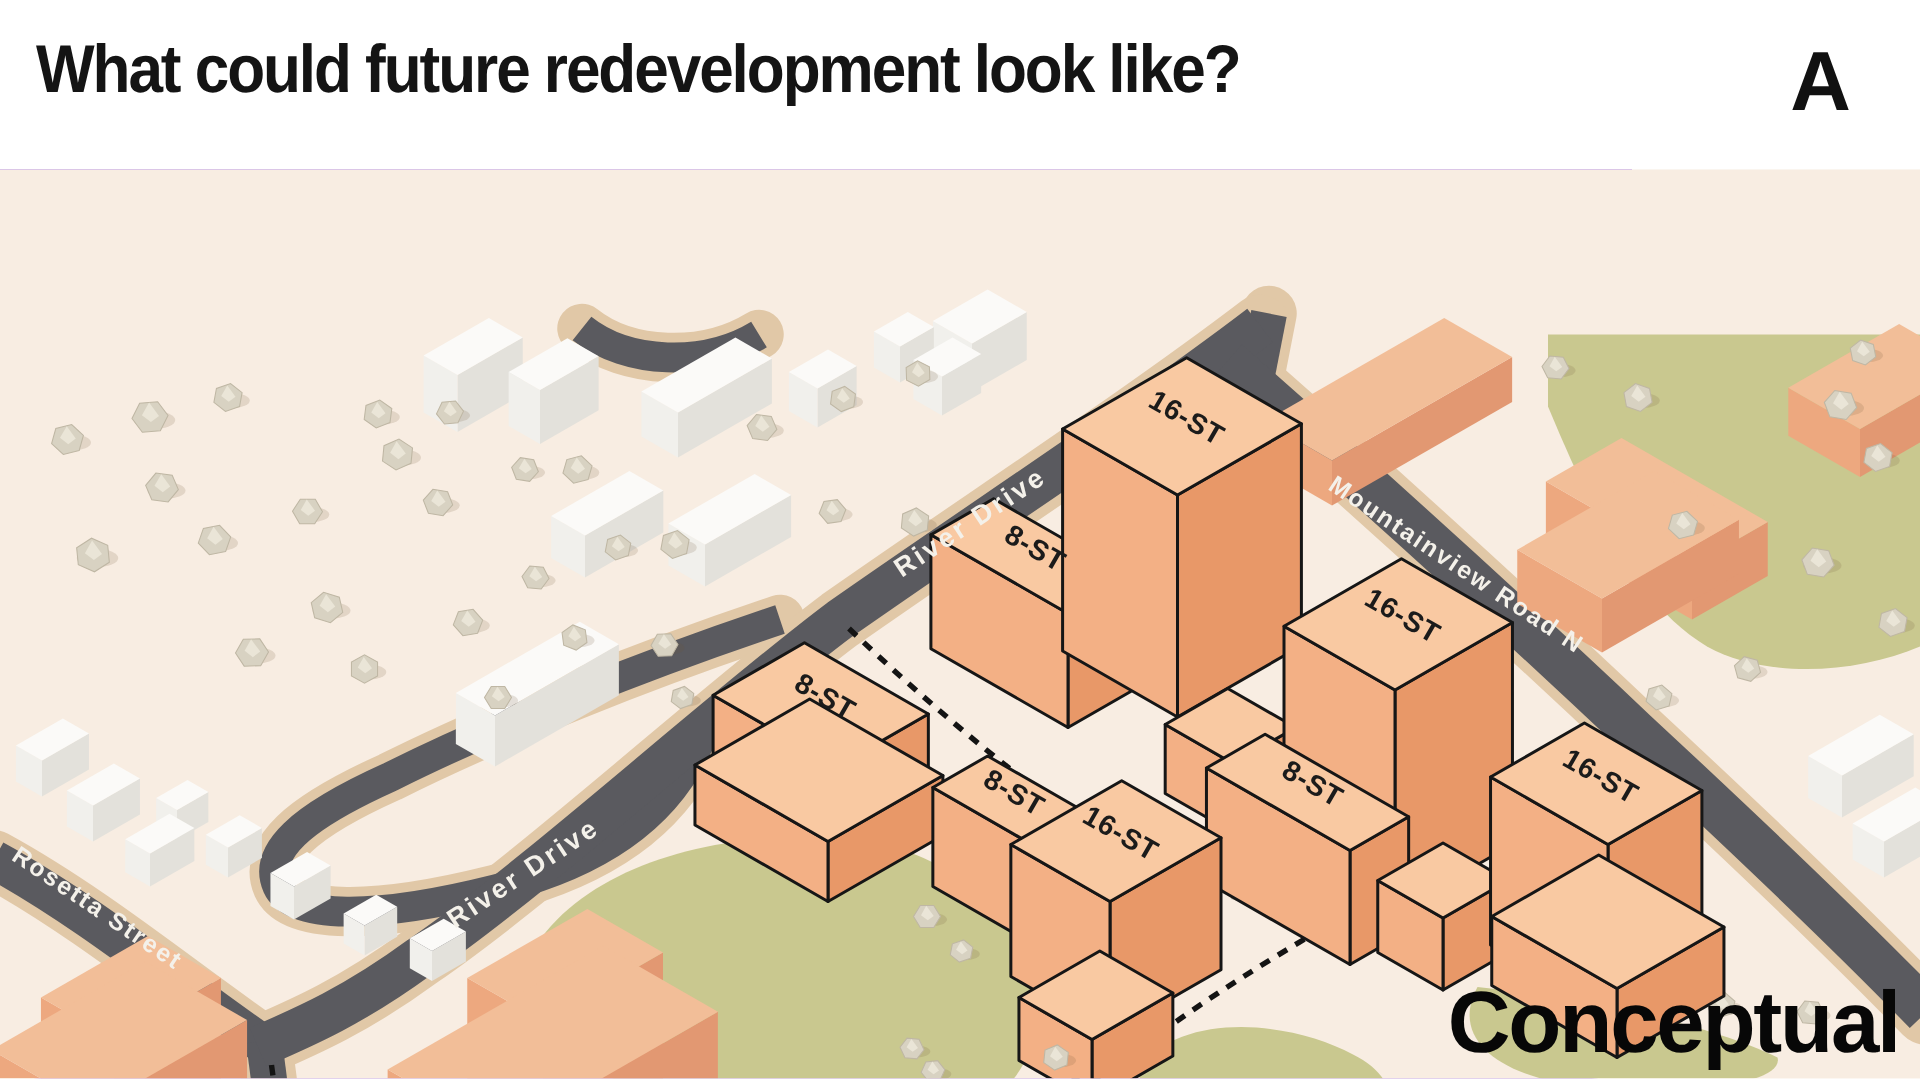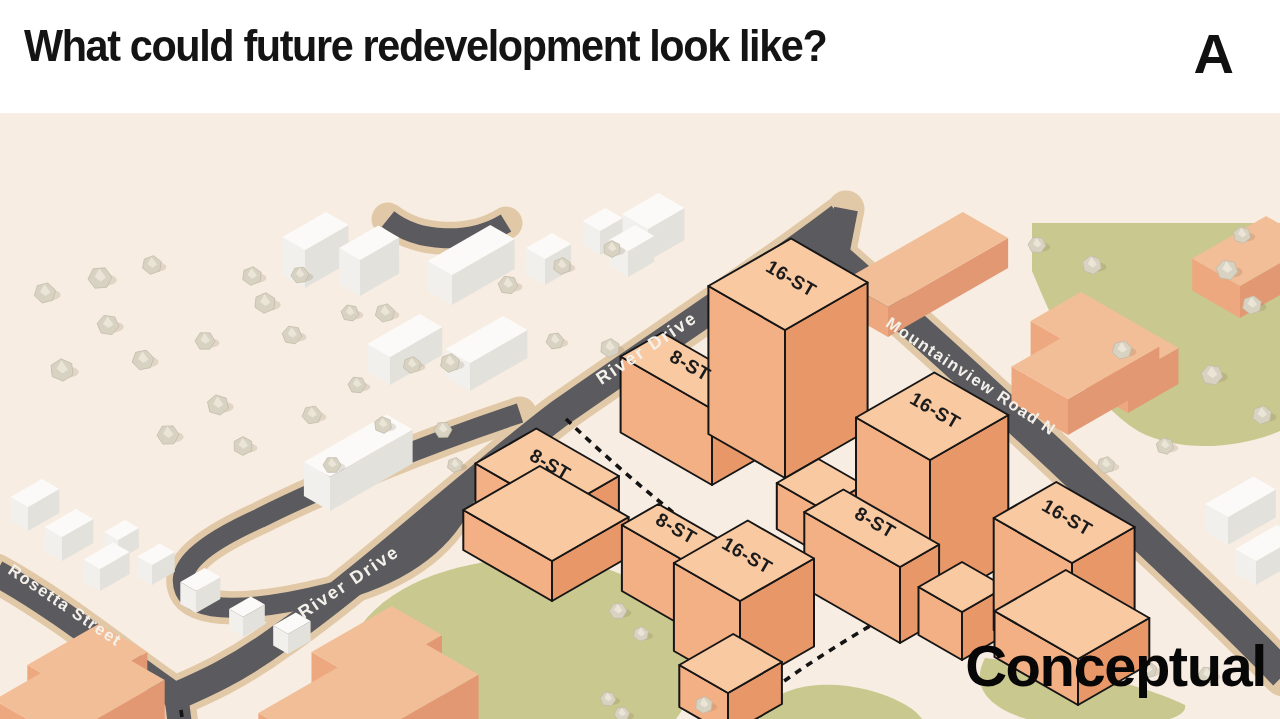--- a/index.html
+++ b/index.html
@@ -5,21 +5,21 @@
   html,body{margin:0;padding:0;background:#ffffff;}
   body{width:1280px;height:719px;overflow:hidden;font-family:"Liberation Sans",sans-serif;}
   .slide{position:relative;width:1088px;height:719px;background:#6d28d9;border-radius:27px;}
   .header{position:relative;width:1280px;height:113px;background:#ffffff;}
   .title{position:absolute;left:24px;top:20px;margin:0;font-size:45px;font-weight:900;color:#141414;
          letter-spacing:-1.5px;transform:scaleX(.92);transform-origin:left center;white-space:nowrap;}
   .subtitle{position:absolute;left:24px;top:72px;margin:0;font-size:30px;font-weight:400;color:#1e1e1e;
          letter-spacing:-0.3px;white-space:nowrap;}
   .scheme-letter{position:absolute;right:46px;top:26px;font-size:56px;font-weight:900;color:#111;line-height:1;}
   .map-wrap{position:relative;width:1280px;height:606px;background:#F8EDE2;overflow:hidden;}
-  .watermark{position:absolute;right:14px;bottom:24px;font-size:58px;font-weight:800;color:#070707;
+  .watermark{position:absolute;right:14px;bottom:8px;font-size:58px;font-weight:800;color:#070707;
          letter-spacing:-1.5px;line-height:1;}
   svg text{font-family:"Liberation Sans",sans-serif;}
 </style>
 </head>
 <body>
 
 <div class="slide">
   <div class="header">
     <h1 class="title">What could future redevelopment look like?</h1>
     <div class="scheme-letter">A</div>

